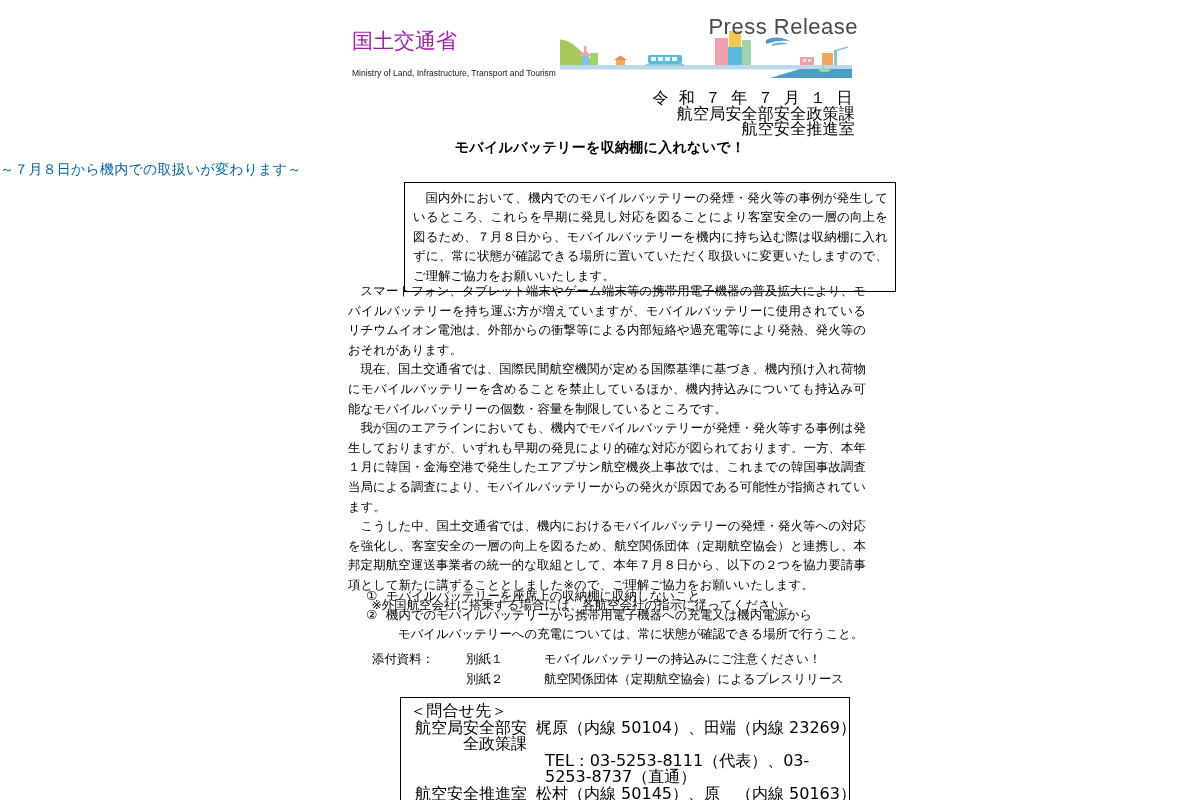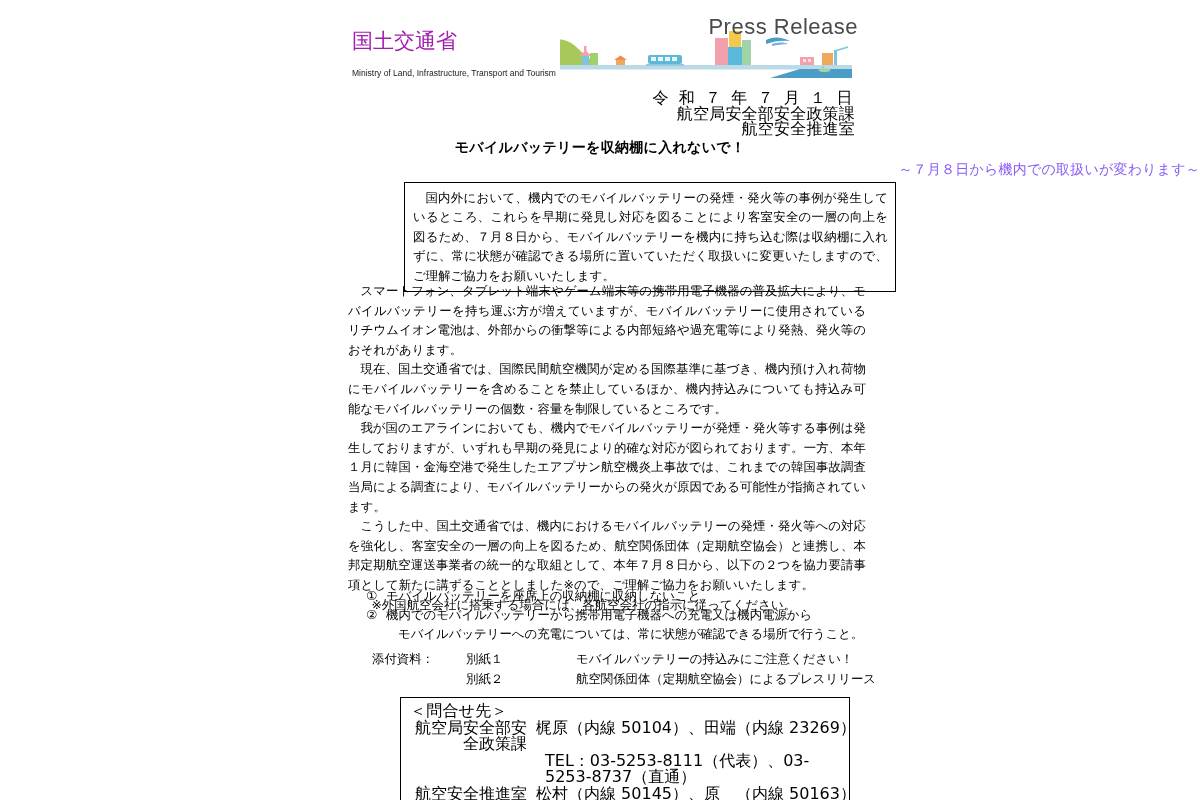--- a/index.html
+++ b/index.html
@@ -101,25 +101,25 @@
     font-family: Liberation Sans, sans-serif;
     font-size: 14px;
     font-weight: bold;
     letter-spacing: 0.3px;
     color: #000;
   }
   .subtitle {
     position: absolute;
     left: 0; right: 0;
     top: 161px;
-    text-align: right;
+    text-align: left;
     font-family: Liberation Serif, serif;
     font-size: 14px;
     letter-spacing: 0.2px;
-    color: #8b5cf6;
+    color: #0369a1;
   }
 
   
   .summary-box {
     position: absolute;
     left: 359px;
     top: 182px;
     width: 492px;
     box-sizing: border-box;
     border: 1.6px solid #000;
@@ -196,21 +196,21 @@
     top: 649px;
     font-family: "DejaVu Sans", sans-serif;
     font-size: 12.4px;
     line-height: 19.5px;
     color: #000;
     white-space: nowrap;
   }
   .att-row { display: flex; gap: 28px; }
   .att-label { width: 66px; flex: 0 0 66px; }
   .att-sheet { width: 50px; flex: 0 0 50px; }
-  .att-title { flex: 1 1 auto; margin-left: 32px; }
+  .att-title { flex: 1 1 auto; }
 
   
   .contact-box {
     position: absolute;
     left: 400px;
     top: 697px;
     width: 450px;
     box-sizing: border-box;
     border: 1.3px solid #000;
     padding: 5px 8px 6px 9px;

